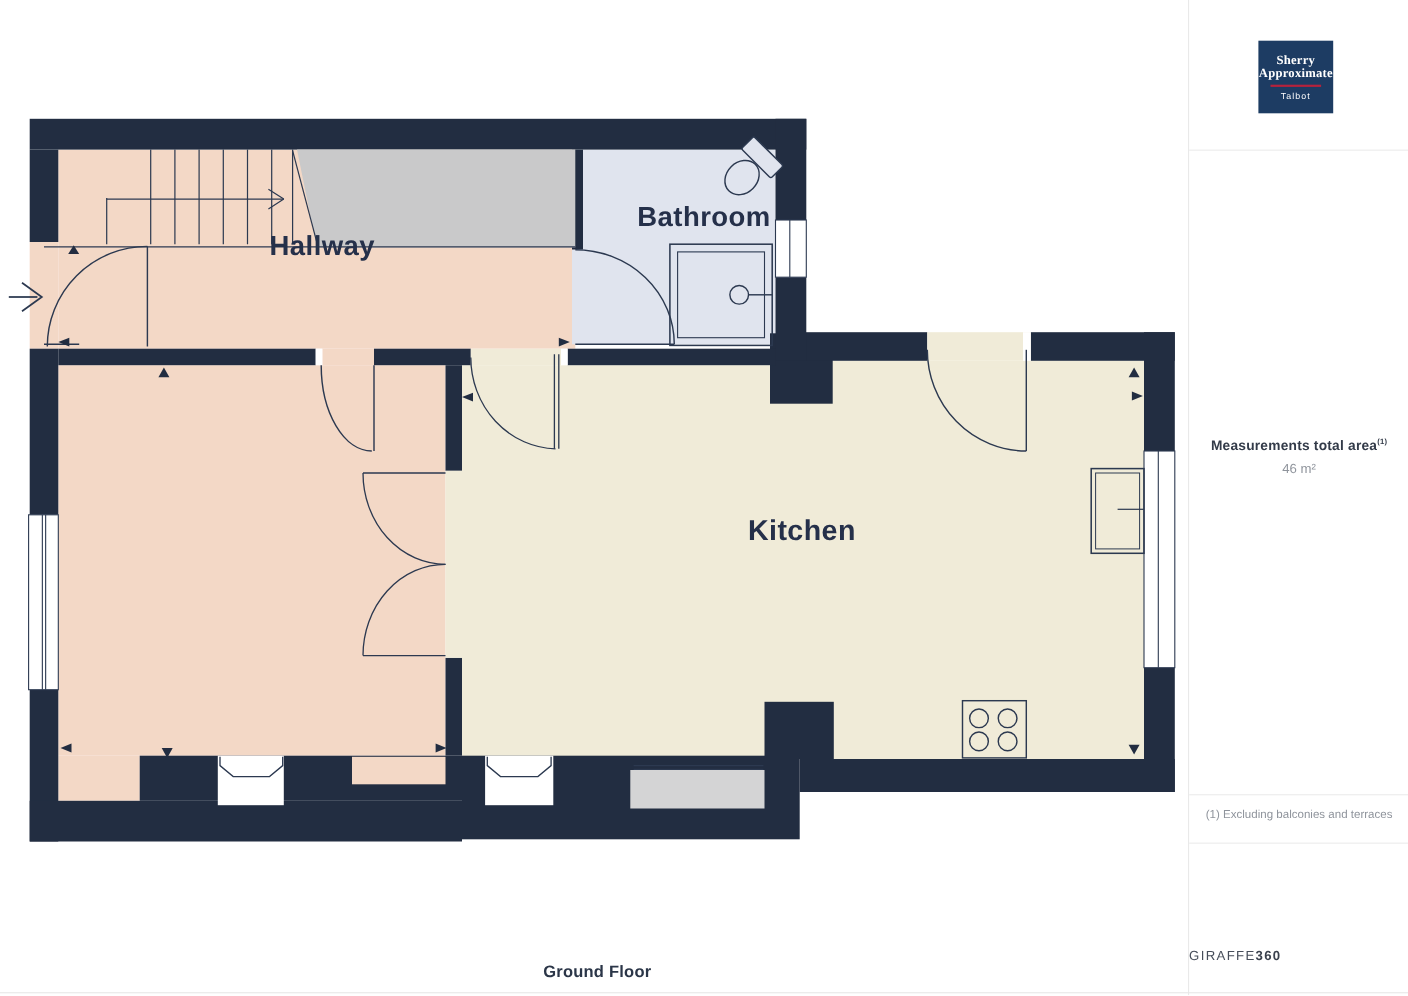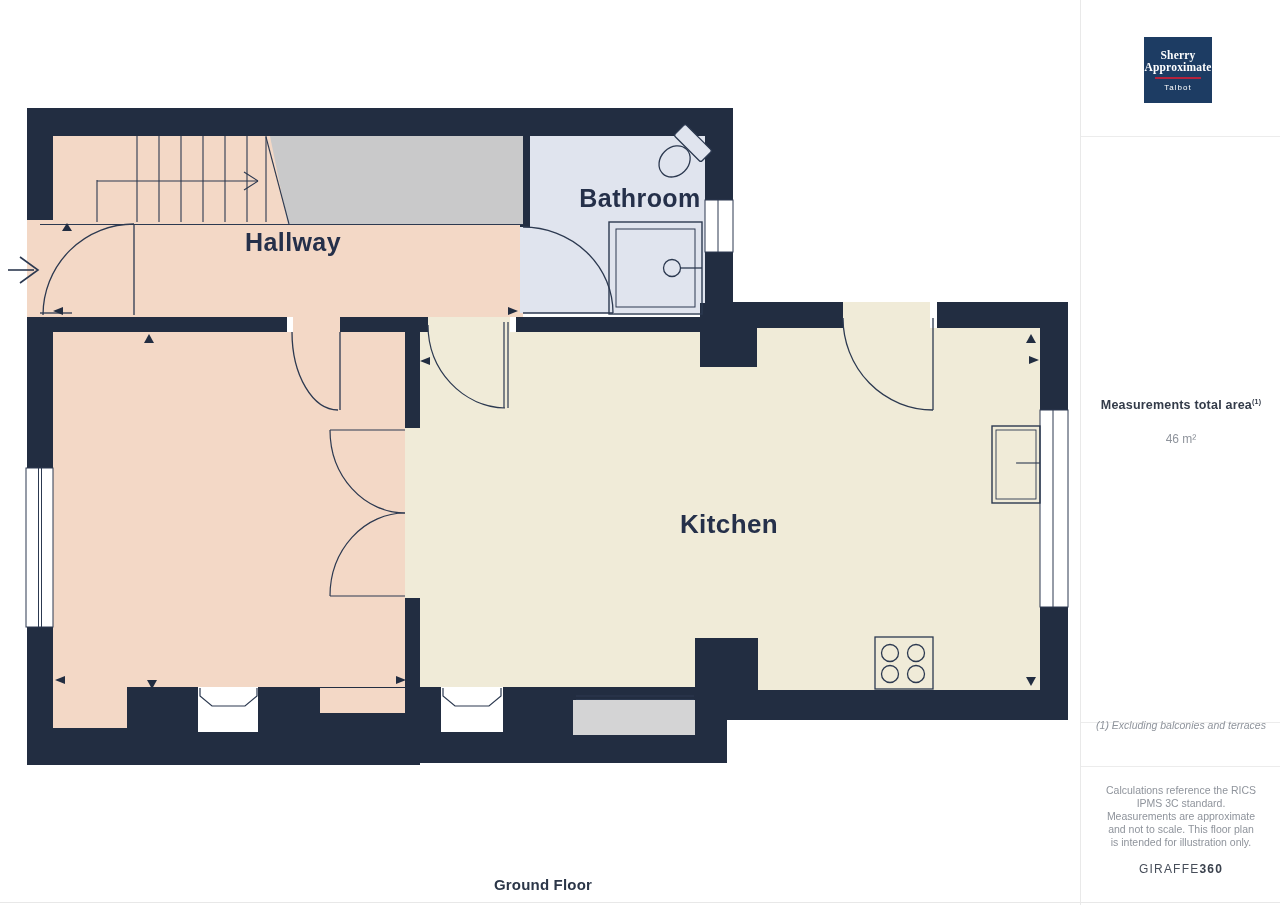--- a/index.html
+++ b/index.html
@@ -18,26 +18,26 @@
   .divider{position:absolute;left:0;width:200px;height:1px;background:#ececec;}
   .logo-box{position:absolute;left:63px;top:37px;width:68px;height:66px;background:#1d3c63;
             text-align:center;box-sizing:border-box;padding-top:13px;}
   .logo-line{color:#ffffff;font-family:"Liberation Serif", serif;font-weight:bold;
              font-size:11.5px;line-height:11.5px;letter-spacing:.2px;}
   .logo-rule{width:46px;height:2px;background:#b5223c;margin:4px auto 4px auto;}
   .logo-sub{color:#ffffff;font-size:8px;letter-spacing:1px;}
   .area-block{position:absolute;left:0;top:398px;width:200px;text-align:center;}
   .area-title{font-size:12.5px;font-weight:bold;color:#333b49;letter-spacing:.2px;}
   .area-title sup{font-size:7px;}
-  .area-value{margin-top:20px;font-size:12px;color:#8f949c;}
-  .footnote{position:absolute;left:0;top:719px;width:200px;text-align:center;
-            font-size:10.5px;color:#8f949c;font-style:italic;}
+  .area-value{margin-top:7px;font-size:12px;color:#8f949c;}
+  .footnote{position:absolute;left:0;top:735px;width:200px;text-align:center;
+            font-size:10.5px;color:#8f949c;}
   .disclaimer{position:absolute;left:22px;top:784px;width:156px;text-align:center;
               font-size:10.5px;line-height:13px;color:#8f949c;}
-  .brand{position:absolute;left:0;top:862px;width:200px;text-align:center;font-size:12px;
+  .brand{position:absolute;left:0;top:862px;width:200px;font-size:12px;
          letter-spacing:1.2px;color:#474e5a;}
   .brand b{font-weight:bold;color:#3a414d;}
 </style>
 </head>
 <body>
 
 <div class="page">
 
   <div class="plan">
     <svg width="1080" height="905" viewBox="0 0 1080 905">
@@ -185,23 +185,23 @@
         <polygon points="508,307 508,315 518,311"></polygon>
         <polygon points="1026,343 1036,343 1031,334"></polygon>
         <polygon points="1029,356 1029,364 1039,360"></polygon>
         <polygon points="1026,677 1036,677 1031,686"></polygon>
         <polygon points="65,676 65,684 55,680"></polygon>
         <polygon points="147,680 157,680 152,689"></polygon>
         <polygon points="396,676 396,684 406,680"></polygon>
       </g>
     </svg>
 
-    <div class="room-label" style="left:293px;top:242px;text-align:center;">Hallway</div>
+    <div class="room-label" style="left:293px;top:224px;text-align:center;">Hallway</div>
     <div class="room-label" style="left:640px;top:198px;text-align:right;">Bathroom</div>
-    <div class="room-label" style="left:729px;top:524px;font-size:26px;">Kitchen</div>
+    <div class="room-label" style="left:729px;top:482px;font-size:26px;">Kitchen</div>
 
     <div class="floor-label">Ground Floor</div>
   </div>
 
   <div class="sidebar">
     <div class="logo-box">
       <div class="logo-line">Sherry</div>
       <div class="logo-line">Approximate</div>
       <div class="logo-rule"></div>
       <div class="logo-sub">Talbot</div>
@@ -213,19 +213,18 @@
       <div class="area-title"><span>Measurements total area</span><sup>(1)</sup></div>
       <div class="area-value">46 m²</div>
     </div>
 
     <div class="divider" style="top:722px;"></div>
 
     <div class="footnote">(1) Excluding balconies and terraces</div>
 
     <div class="divider" style="top:766px;"></div>
 
-    <div class="disclaimer">Calculations reference the RICS IPMS 3C standard. Measurements are approximate and not to scale. This floor plan is intended for illustration only.</div>
 
     <div class="brand"><span>GIRAFFE</span><b>360</b></div>
   </div>
 
   <div class="page-bottom-line"></div>
 </div>
 
 </body></html>

